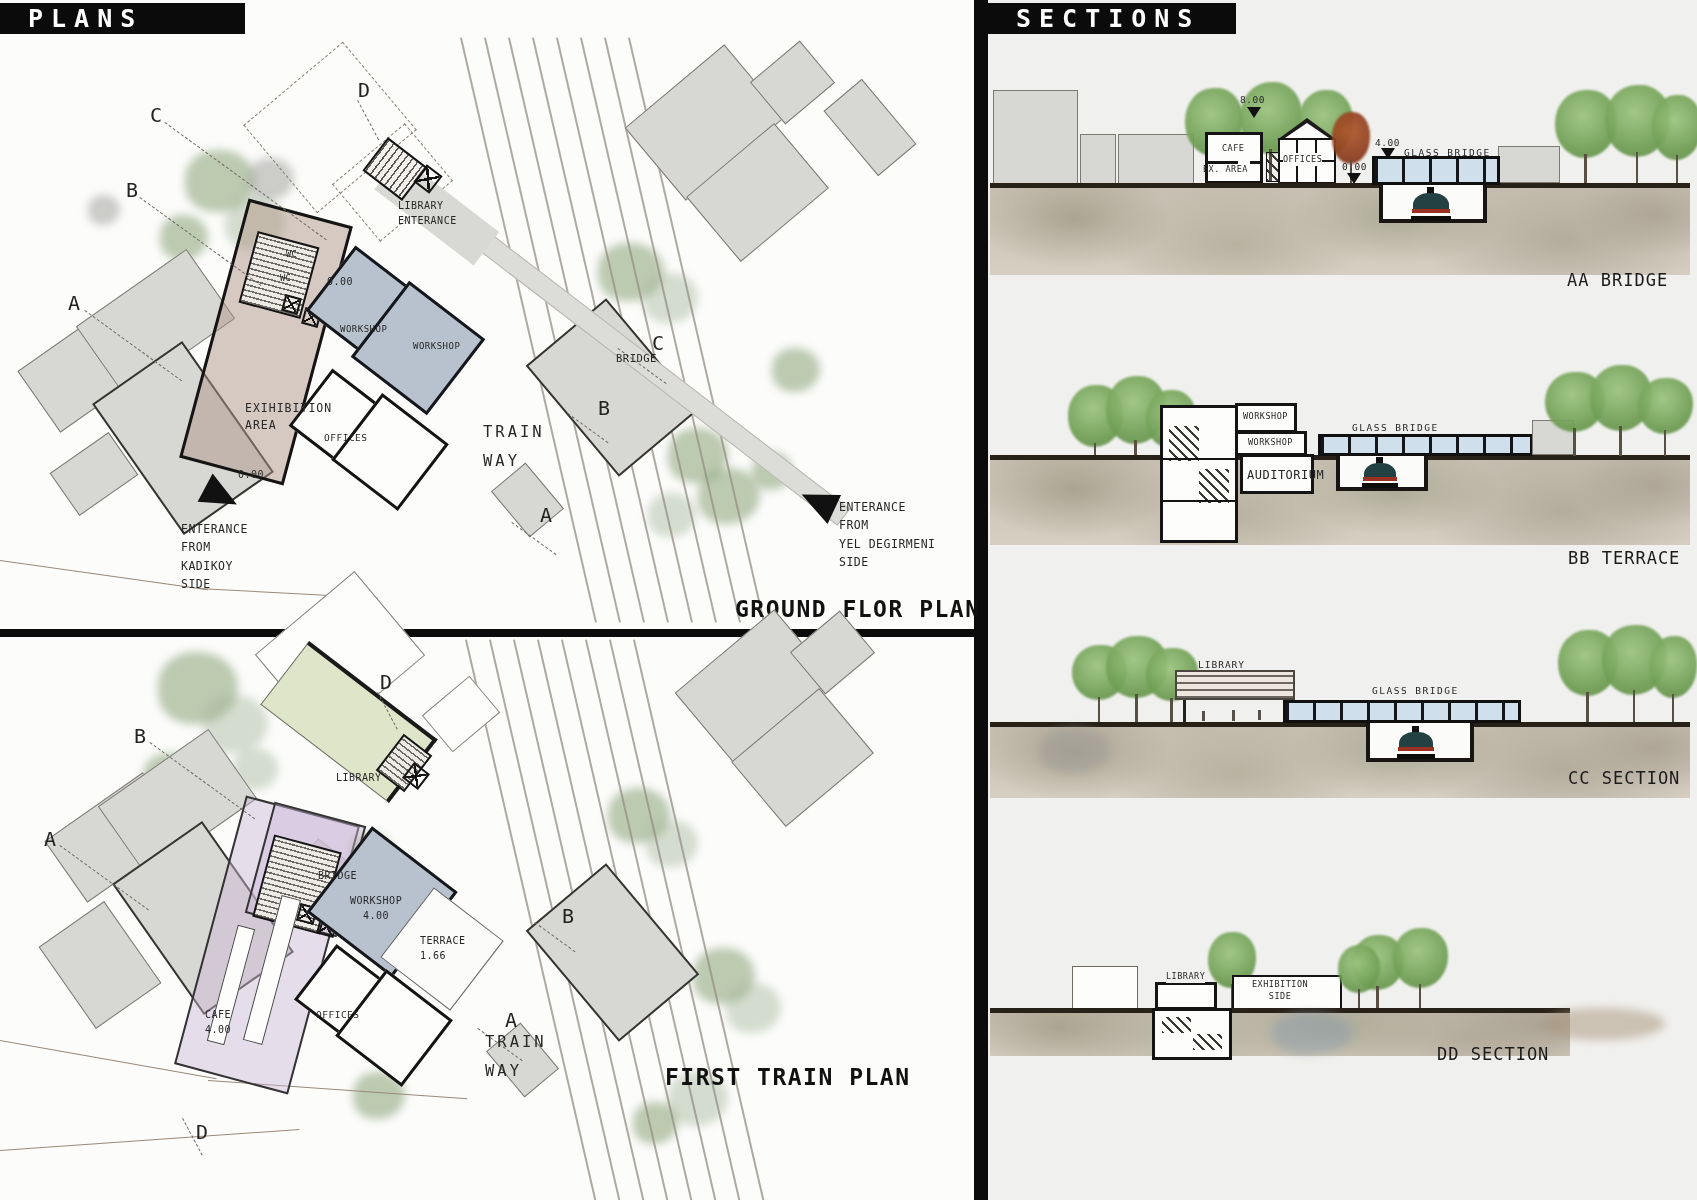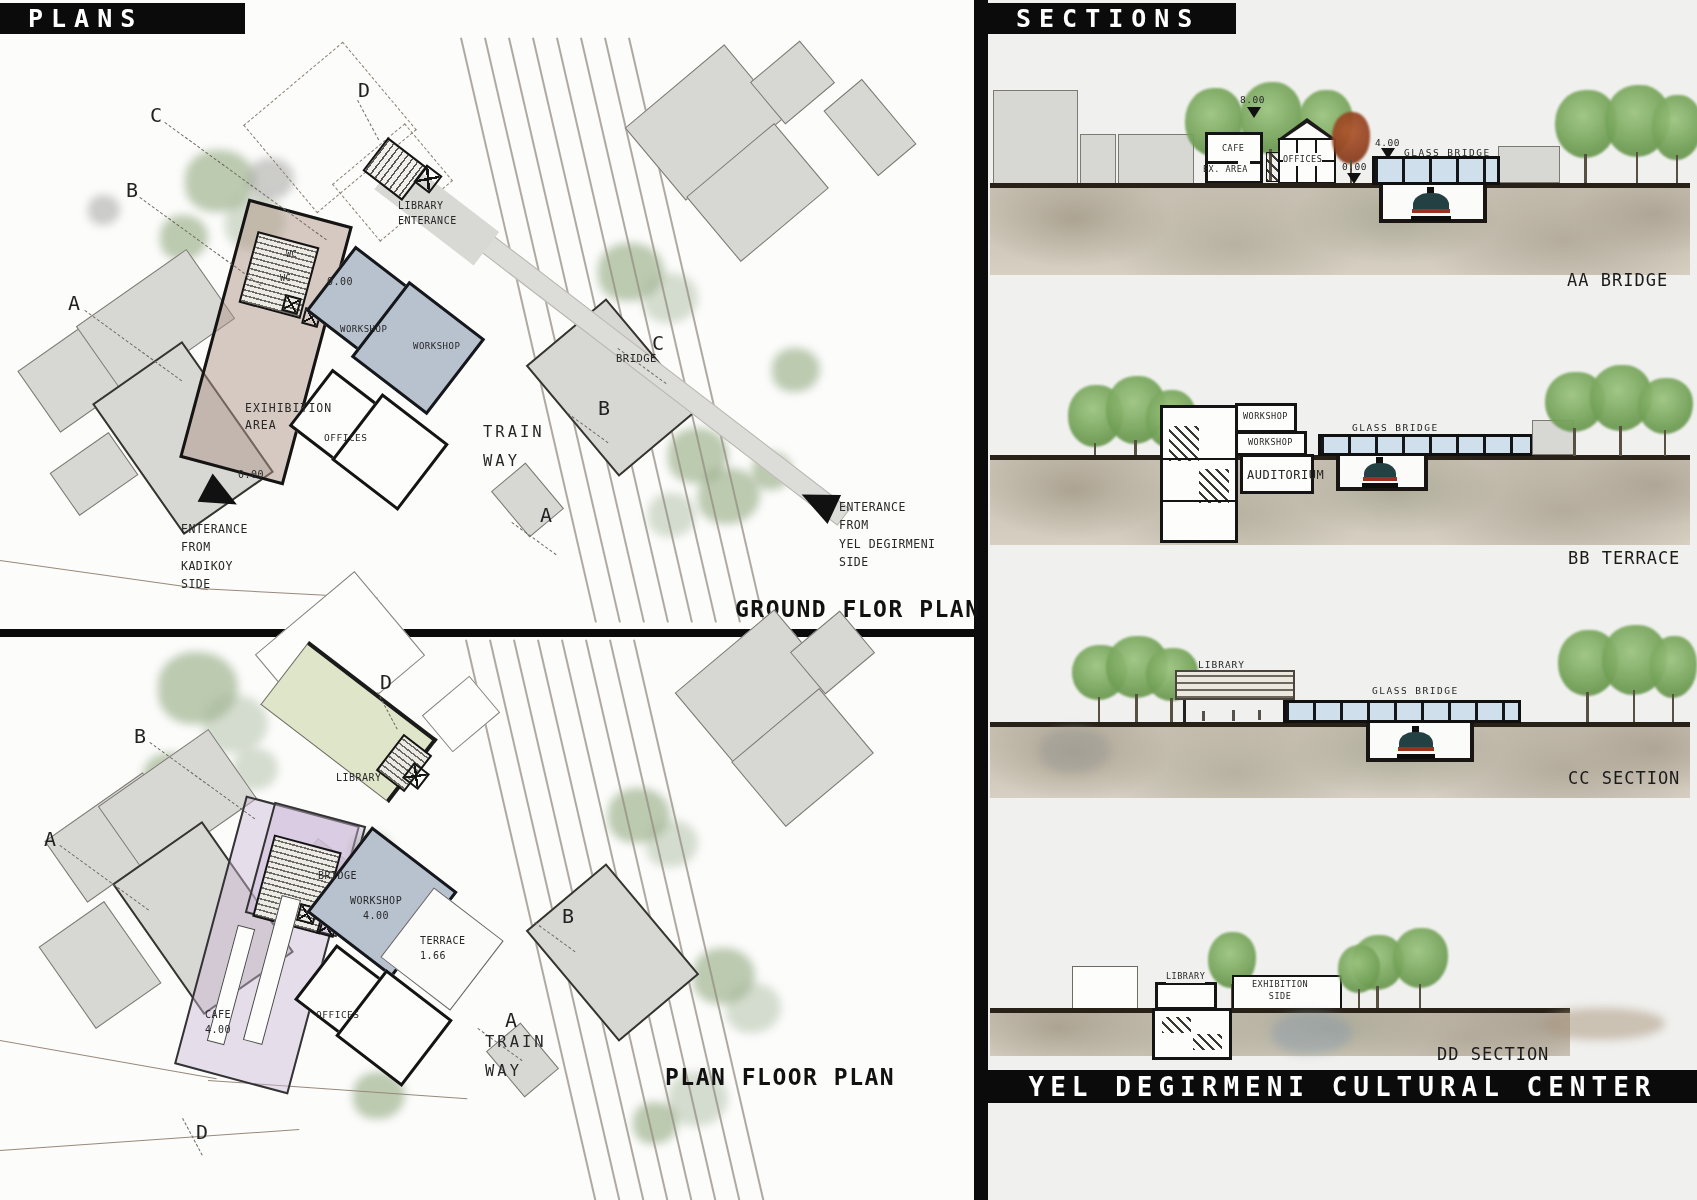--- a/index.html
+++ b/index.html
@@ -259,21 +259,21 @@
     <div class="lbl" style="left:316px;top:1008px;font-size:9.5px">OFFICES</div>
     <div class="lbl" style="left:485px;top:1028px;font-size:15.5px;letter-spacing:3px;line-height:1.9">TRAIN
 WAY</div>
 
     <div class="marker" style="left:380px;top:670px">D</div>
     <div class="marker" style="left:134px;top:724px">B</div>
     <div class="marker" style="left:44px;top:827px">A</div>
     <div class="marker" style="left:562px;top:904px">B</div>
     <div class="marker" style="left:505px;top:1008px">A</div>
     <div class="marker" style="left:196px;top:1120px">D</div>
-    <div class="big" style="left:665px;top:1064px">PLAN FLOOR PLAN</div>
+    <div class="big" style="left:665px;top:1064px">FIRST TRAIN PLAN</div>
   </div>
 
   <div>
     <div class="bld" style="left:993px;top:90px;width:85px;height:95px"></div>
     <div class="bld" style="left:1080px;top:134px;width:36px;height:50px"></div>
     <div class="bld" style="left:1118px;top:134px;width:76px;height:50px"></div>
     <div class="tree" style="left:1185px;top:88px;width:58px;height:95px">
         <div class="crown"></div>
         <div class="trunk"></div>
       </div>
@@ -463,14 +463,13 @@
     <div class="ground" style="left:990px;top:1008px;width:580px;height:48px"></div>
     <div class="blob br" style="left:1545px;top:1008px;width:120px;height:32px"></div>
     <div class="room" style="left:1152px;top:1008px;width:80px;height:52px">
       <div class="stairs" style="position:absolute;left:10%;top:12%;width:38%;height:35%"></div>
       <div class="stairs" style="position:absolute;left:52%;top:50%;width:38%;height:35%"></div>
     </div>
     <div class="blob bl" style="left:1272px;top:1012px;width:80px;height:42px"></div>
     <div class="seclbl" style="left:1437px;top:1044px">DD SECTION</div>
   </div>
 
-  <div class="bar" style="left:988px;top:1070px;width:709px;height:33px;font-size:26px;letter-spacing:6px;justify-content:center;padding:0">YEL DEGIRMENI CULTURAL CENTER</div>
 </div>
 
 </body></html>

